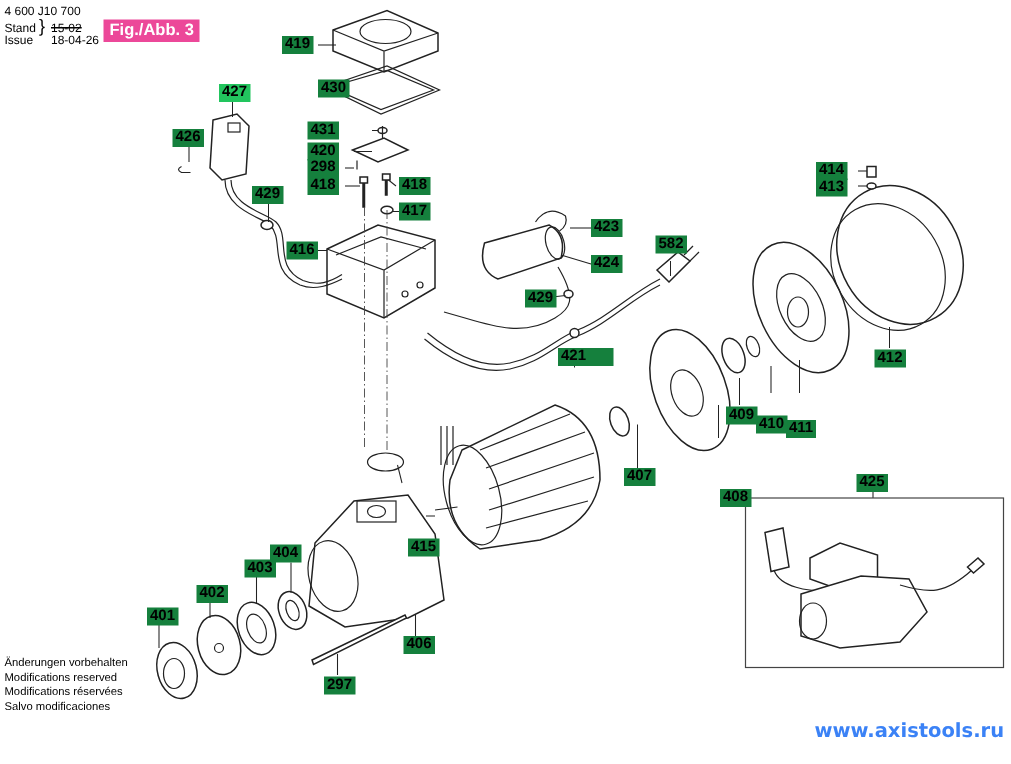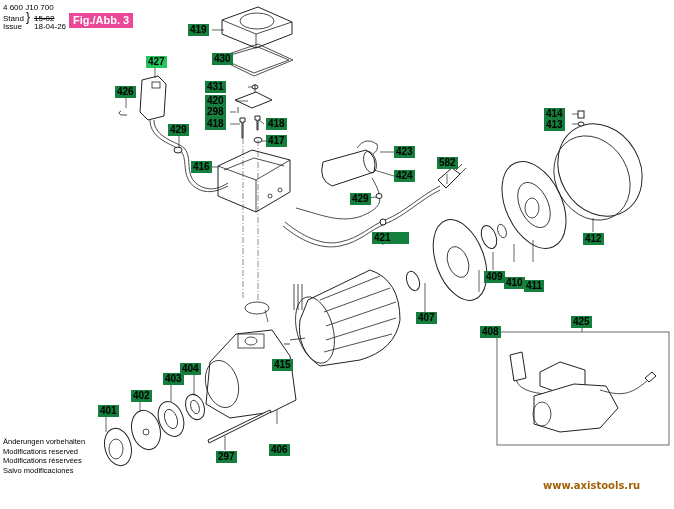--- a/index.html
+++ b/index.html
@@ -3,21 +3,21 @@
 <meta charset="utf-8">
 <style>
   html, body { margin:0; padding:0; background:#ffffff; }
   body { width:674px; height:509px; position:relative; overflow:hidden; font-family:"Liberation Sans", sans-serif; }
   .hdr { position:absolute; font-size:8px; color:#000; line-height:9px; }
   .figbox { position:absolute; left:69px; top:13px; background:#ec4899; color:#fff; font-weight:bold; font-size:11px; padding:1px 4px 2px 4px; line-height:12px; }
   .lbl { position:absolute; background:#15803d; color:#000; font-weight:bold; font-size:10px; line-height:12px; padding:0 2px; height:12px; }
   .lbl.red { background:#22c55e; color:#000; }
   .lbl.wide { padding-right:18px; }
   .note { position:absolute; left:3px; top:437px; font-size:7.5px; line-height:9.5px; color:#000; }
-  .url { position:absolute; left:543px; top:480px; color:#a16207; font-weight:bold; font-size:10px; font-family:"DejaVu Sans", sans-serif; }
+  .url { position:absolute; left:543px; top:480px; color:#3b82f6; font-weight:bold; font-size:13px; font-family:"DejaVu Sans", sans-serif; }
   svg.drawing { position:absolute; left:0; top:0; }
   svg .ln { stroke:#222; stroke-width:0.8; fill:none; }
   svg .pt { stroke:#222; stroke-width:1; fill:#fff; }
   svg .lead { stroke:#222; stroke-width:0.7; fill:none; }
   svg .dash { stroke:#444; stroke-width:0.6; fill:none; }
 </style>
 </head>
 <body>
 
 <div class="hdr" style="left:3px;top:3px;">4 600 J10 700</div>
@@ -206,21 +206,21 @@
 <div class="lbl" style="left:504px;top:262px;margin-top:15px;">410</div>
 <div class="lbl" style="left:484px;top:271px;">409</div>
 <div class="lbl" style="left:480px;top:294px;margin-top:32px;">408</div>
 <div class="lbl" style="left:416px;top:312px;">407</div>
 <div class="lbl" style="left:272px;top:320px;margin-top:39px;">415</div>
 <div class="lbl" style="left:571px;top:316px;">425</div>
 <div class="lbl" style="left:180px;top:363px;">404</div>
 <div class="lbl" style="left:163px;top:373px;">403</div>
 <div class="lbl" style="left:131px;top:390px;">402</div>
 <div class="lbl" style="left:98px;top:405px;">401</div>
-<div class="lbl" style="left:269px;top:444px;">406</div>
+<div class="lbl" style="left:269px;top:424px;">406</div>
 <div class="lbl" style="left:216px;top:451px;">297</div>
 
 <div class="note">
   <div>Änderungen vorbehalten</div>
   <div>Modifications reserved</div>
   <div>Modifications réservées</div>
   <div>Salvo modificaciones</div>
 </div>
 <div class="url">www.axistools.ru</div>
 

